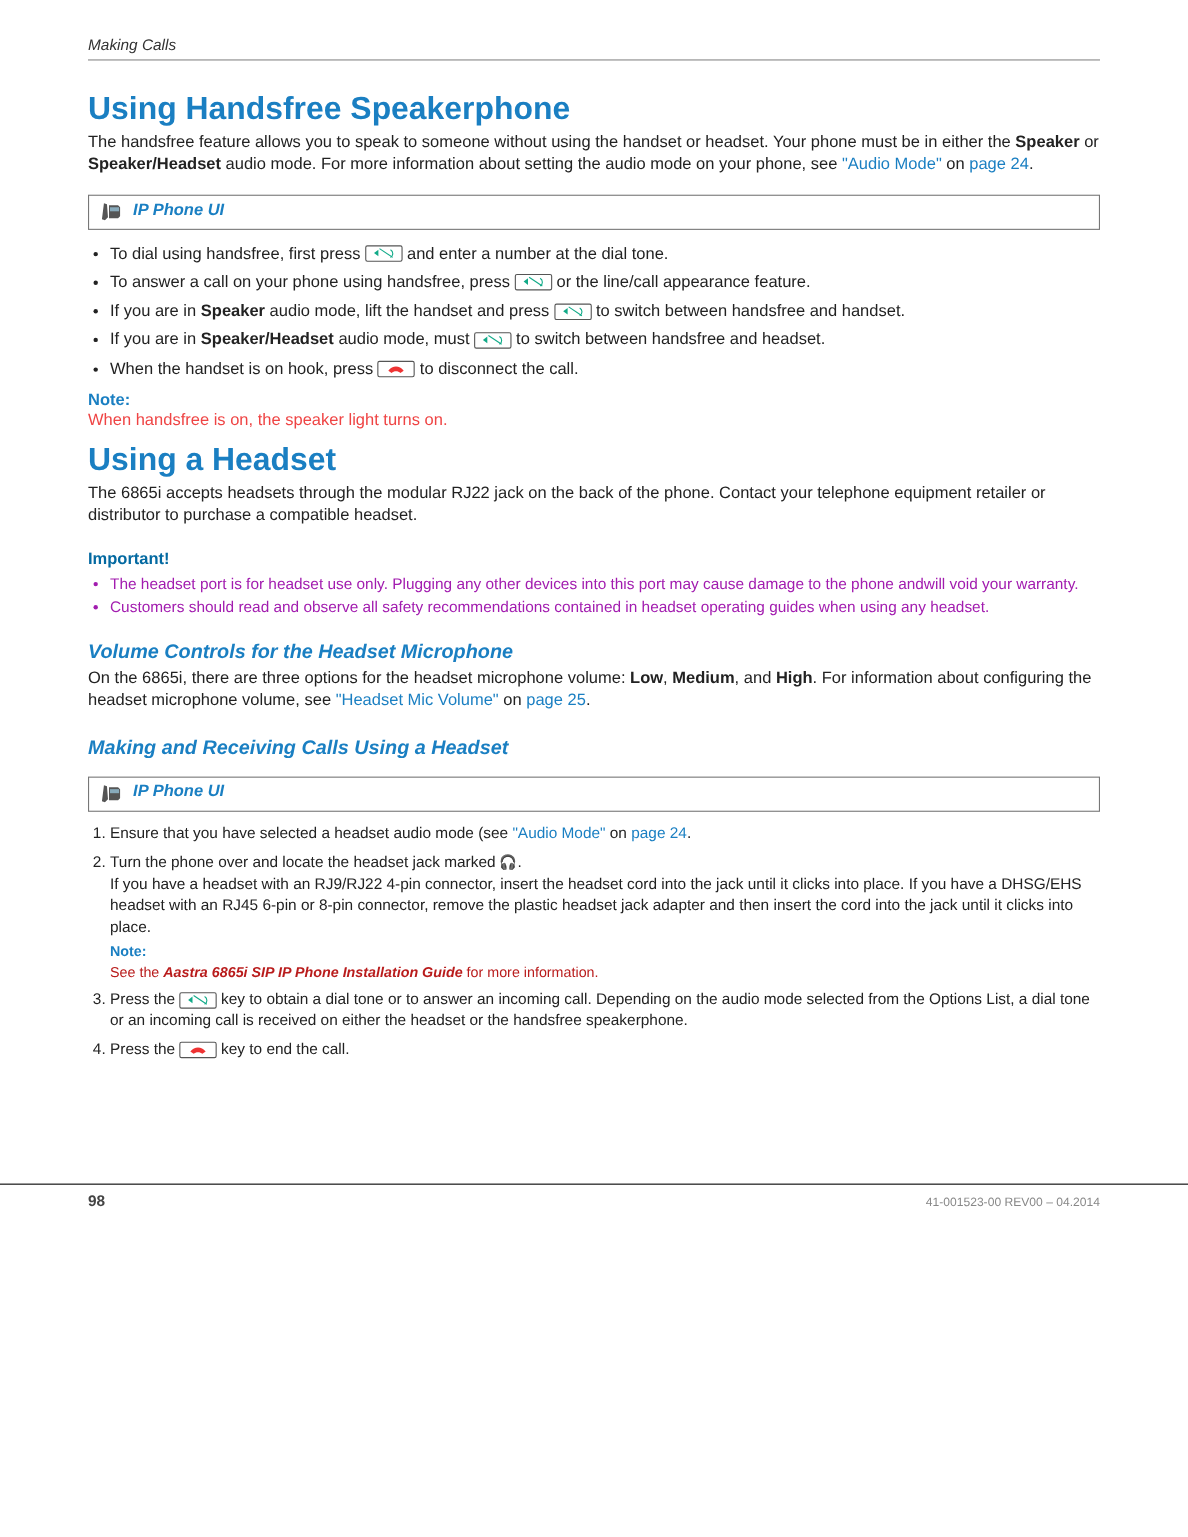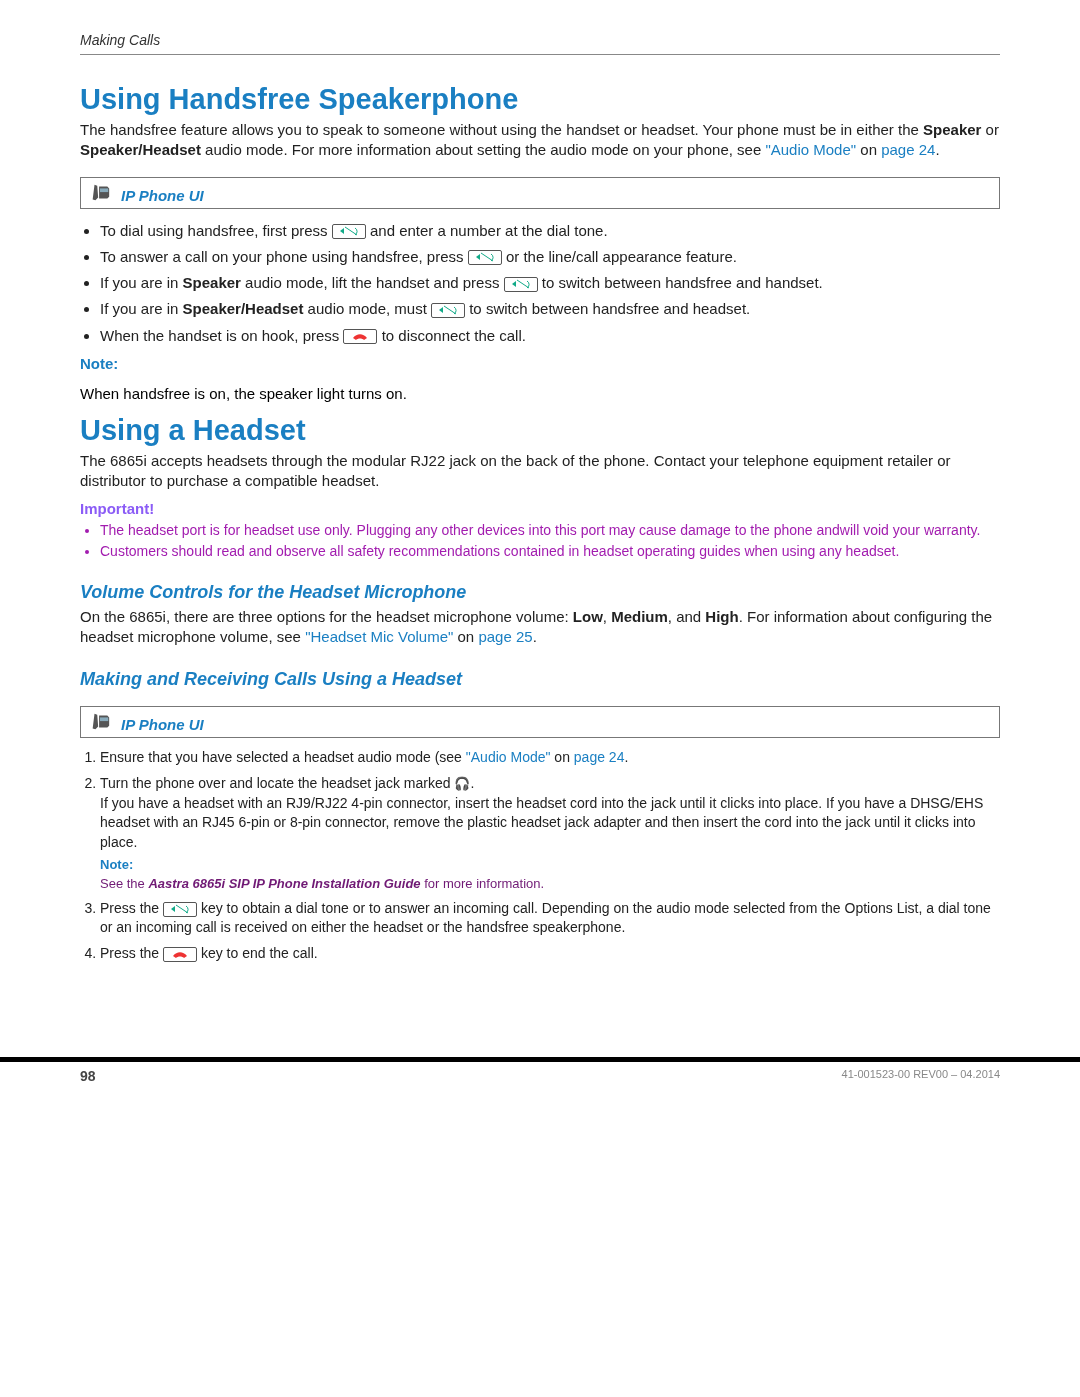--- a/index.html
+++ b/index.html
@@ -4,38 +4,38 @@
 <style>
   body{font-family:"Segoe UI",Arial,sans-serif;margin:0;background:#fff;color:#222;width:1080px}
   .page{padding:32px 80px 30px 80px}
   .chapter{font-style:italic;color:#333;font-size:14px;margin-bottom:6px}
   .rule{border:none;border-top:1px solid #888;margin:4px 0 28px 0}
   h1{color:#1a7fc2;font-weight:700;font-size:29px;margin:10px 0 4px 0}
   h2.sub{color:#1a7fc2;font-style:italic;font-weight:700;font-size:18px;margin:22px 0 4px 0}
   p{margin:4px 0;font-size:15px;line-height:1.35;color:#222}
   .link{color:#1a7fc2}
   .bold{font-weight:700}
-  .banner{border:1px solid #777;display:flex;align-items:flex-end;gap:10px;padding:4px 8px;margin:16px 0 10px 0}
+  .banner{border:1px solid #777;display:flex;align-items:flex-start;gap:10px;padding:4px 8px;margin:16px 0 10px 0}
   .banner .label{color:#1a7fc2;font-style:italic;font-weight:700;font-size:15px}
   .phone-icon-svg{width:22px;height:22px}
   ul{margin:4px 0 4px 20px;padding:0}
   ul li{margin:3px 0;font-size:15px;line-height:1.55}
   ol{margin:4px 0 4px 20px;padding:0}
   ol li{margin:6px 0;font-size:14px;line-height:1.4}
   .note-label{color:#1a7fc2;font-weight:700;font-size:15px;margin-top:8px}
-  .note-text{color:#000000;font-size:15px;margin-top:12px}
-  .important-label{color:#8b5cf6;font-weight:700;font-size:15px;margin-top:8px}
+  .note-text{color:#ef4444;font-size:15px;margin-top:0}
+  .important-label{color:#0369a1;font-weight:700;font-size:15px;margin-top:20px}
   .red-list li{color:#a21caf;font-size:14px;line-height:1.3}
   .key{display:inline-block;border:1px solid #555;border-radius:2px;padding:0 4px;vertical-align:middle;line-height:1.2;background:#fff}
   .key svg{display:block;height:13px}
-  .footer{display:flex;justify-content:space-between;align-items:flex-start;padding:6px 80px 24px;border-top:5px solid #000000;margin-top:57px}
+  .footer{display:flex;justify-content:space-between;align-items:flex-end;padding:6px 80px 24px;border-top:1px solid #000000;margin-top:76px}
   .pnum{font-weight:700;color:#444;font-size:14px}
   .docid{color:#888;font-size:11px}
   .small-note-label{color:#1a7fc2;font-weight:700;font-size:13px;margin-top:4px}
-  .small-note{color:#701a75;font-size:13px;margin-top:0}
+  .small-note{color:#b91c1c;font-size:13px;margin-top:0}
   .headset-glyph{display:inline-block;font-size:13px;color:#555;vertical-align:baseline}
 </style>
 </head>
 <body>
 
 <div class="page">
   <div class="chapter">Making Calls</div>
   <hr class="rule">
 
   <h1>Using Handsfree Speakerphone</h1>

